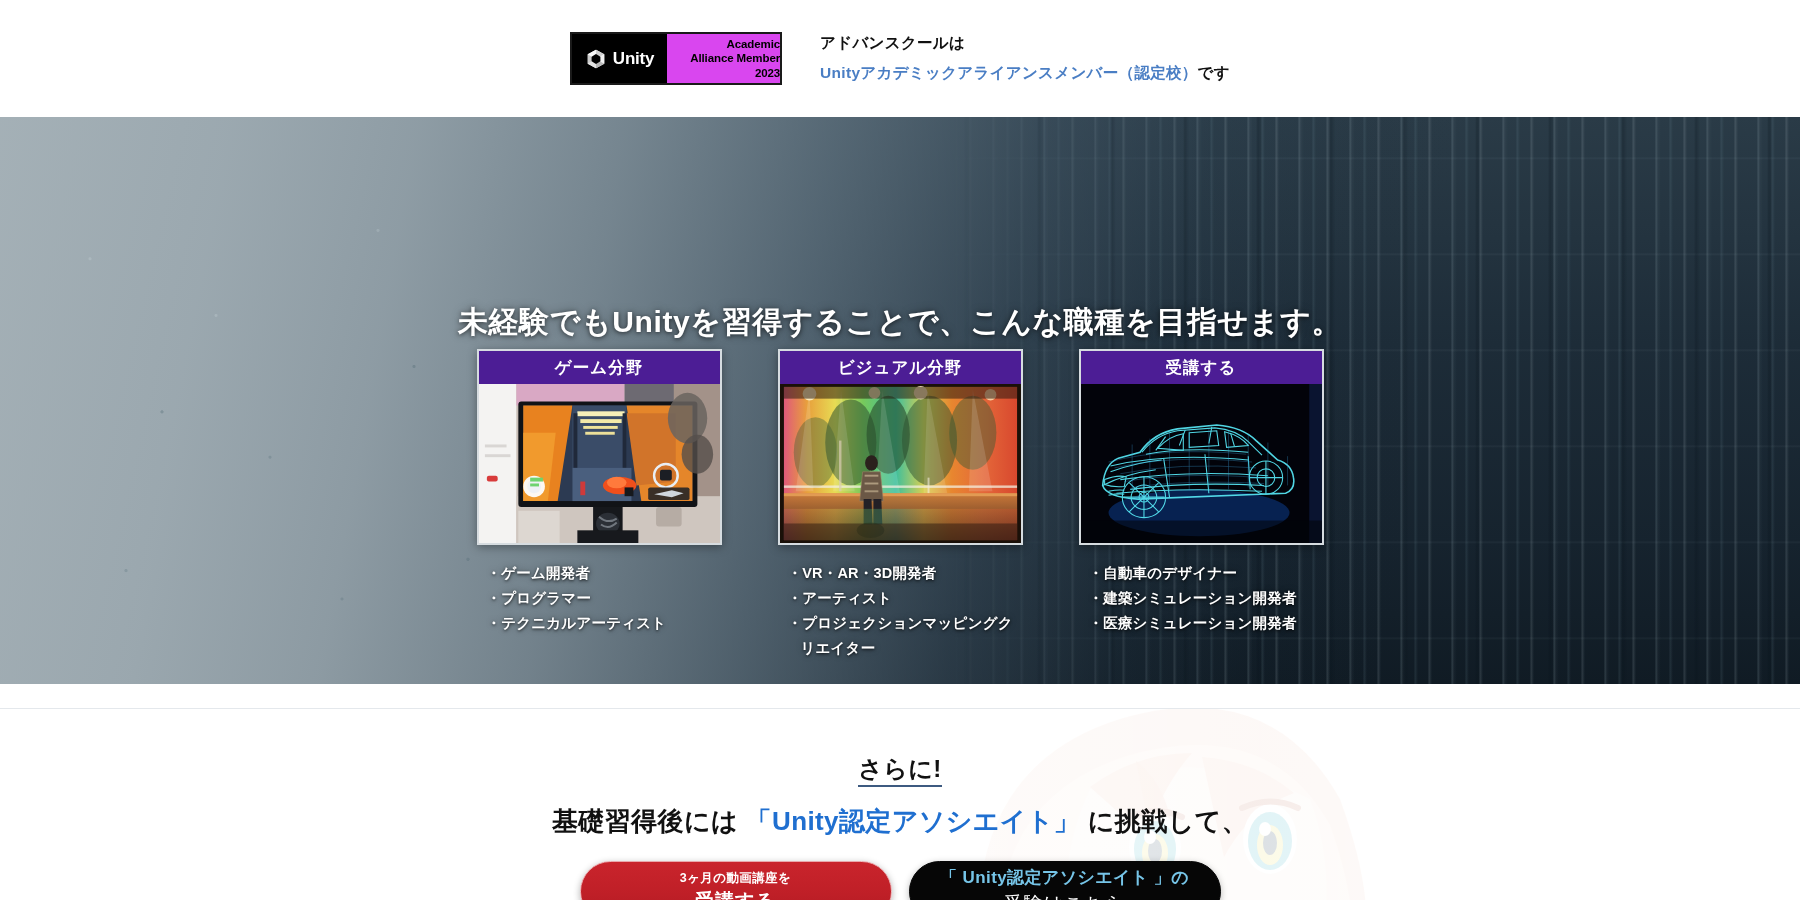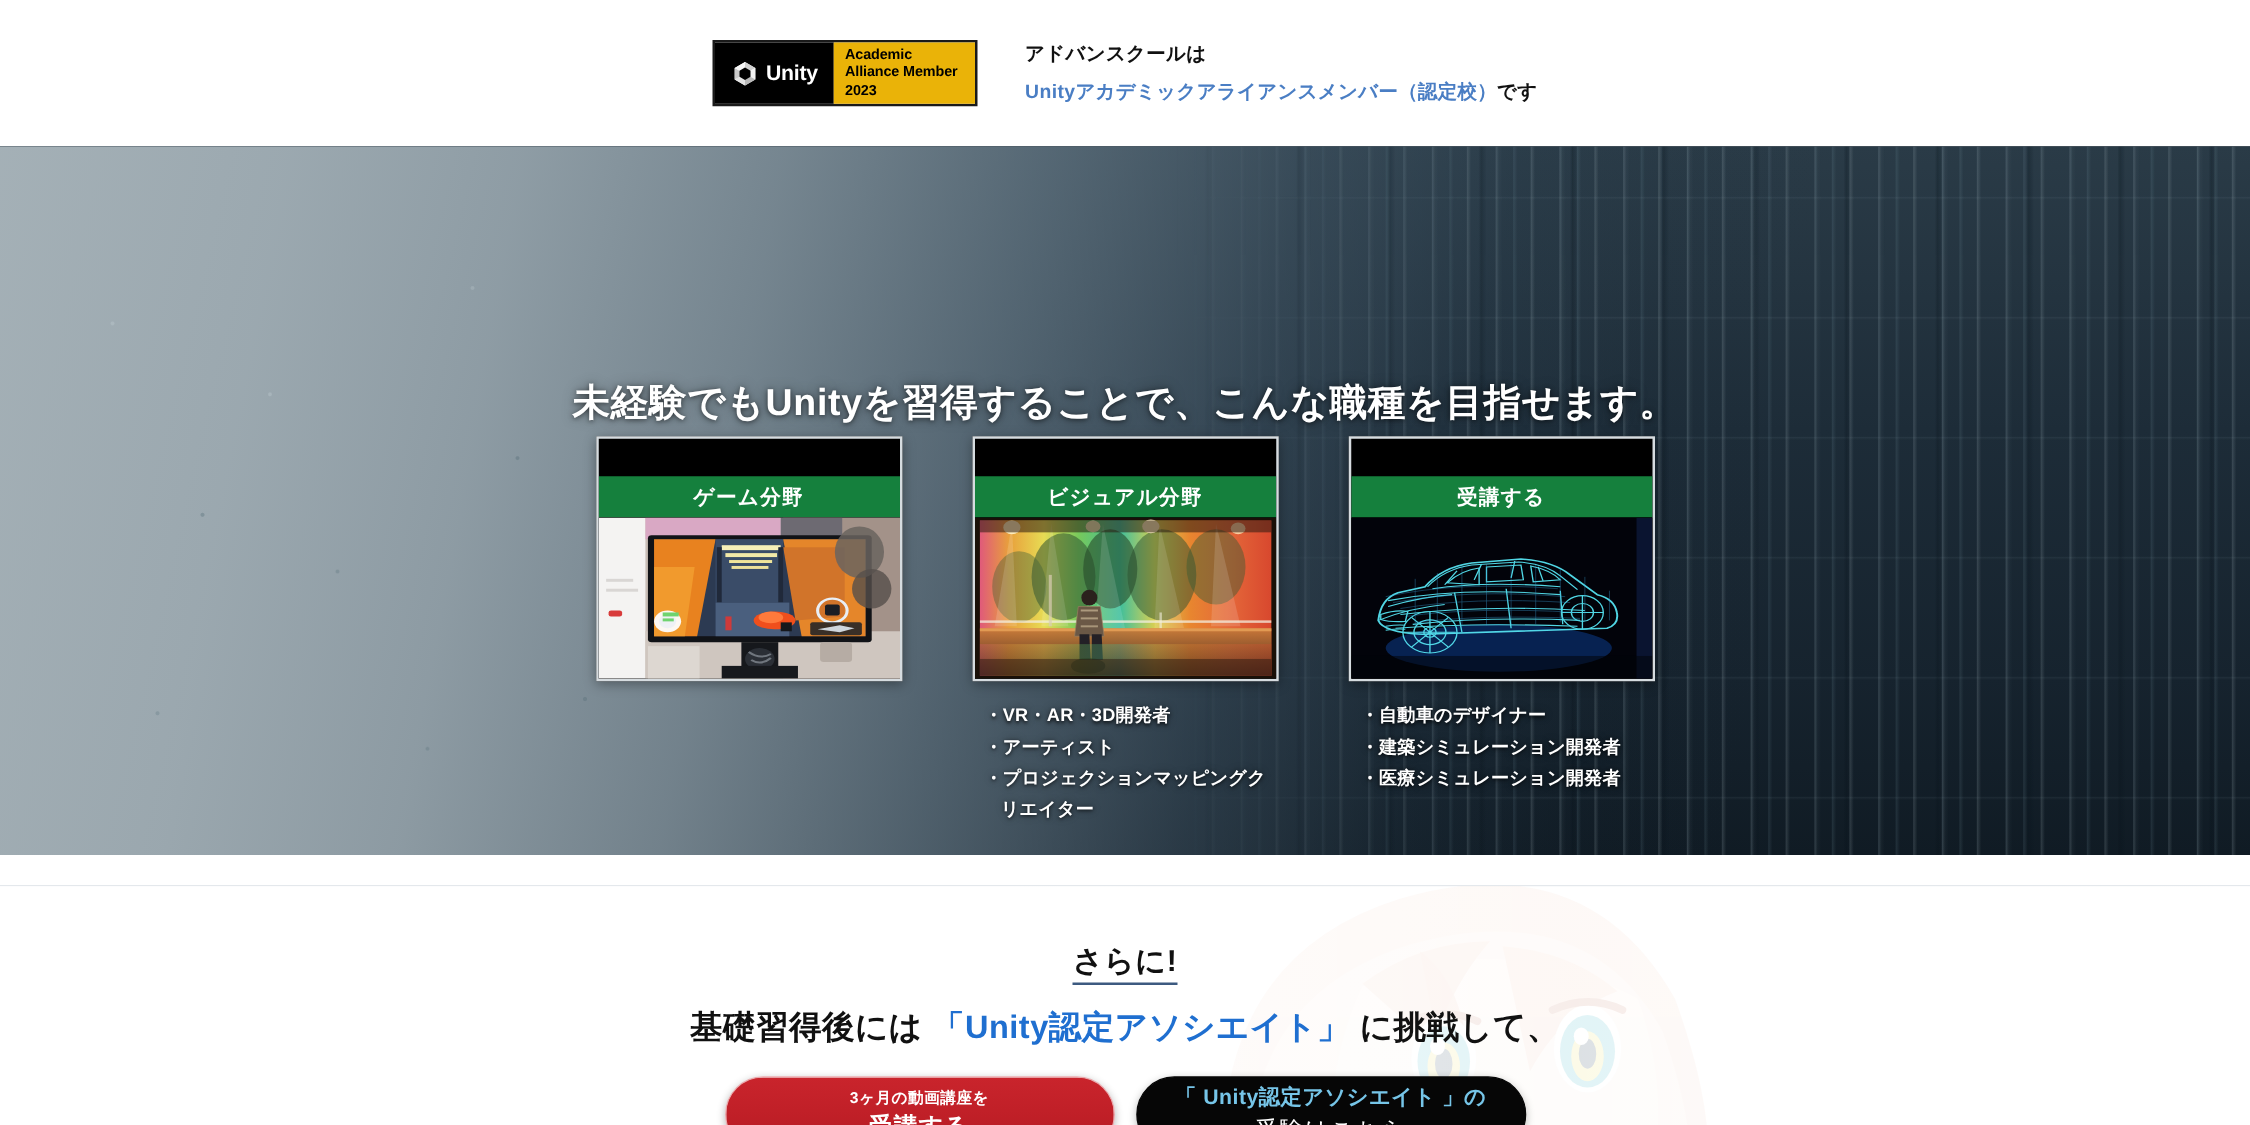--- a/index.html
+++ b/index.html
@@ -52,25 +52,26 @@
   .unity-cube { width: 22px; height: 22px; display:block; }
   .unity-wordmark {
     color: #fff;
     font-size: 17px;
     font-weight: bold;
     letter-spacing: -0.2px;
     font-family: "Liberation Sans", sans-serif;
   }
   .unity-badge-right {
     flex: 1;
-    background: #eab308;
+    background: #d946ef;
     display: flex;
     flex-direction: column;
     justify-content: center;
     padding-left: 9px;
+    text-align: right;
   }
   .unity-badge-right span {
     display: block;
     color: #000;
     font-size: 11.5px;
     font-weight: bold;
     line-height: 1.27;
     letter-spacing: -0.1px;
   }
 
@@ -201,30 +202,29 @@
     height: 196px;
     border: 2px solid #d6dce0;
     background: #000;
     overflow: hidden;
     display: flex;
     flex-direction: column;
     box-shadow: 0 2px 9px rgba(0,0,0,0.35);
   }
   .card-heading {
     height: 33px;
-    background: #15803d;
+    background: #4c1d95;
     color: #ffffff;
     font-size: 16.5px;
     font-weight: bold;
     display: flex;
     align-items: center;
     justify-content: center;
     letter-spacing: 1px;
     flex: none;
-    margin-top: 30px;
   }
   .card-image {
     flex: 1;
     position: relative;
     overflow: hidden;
     background: #000;
   }
   .card-image svg { display: block; width: 100%; height: 100%; }
 
   .card-list {
@@ -430,20 +430,25 @@
                 <path d="M124 144 q8 6 16 -2" stroke="#70767e" stroke-width="2" fill="none"></path>
                 <rect x="100" y="150" width="62" height="13" fill="#17191d"></rect>
 
                 <ellipse cx="212" cy="35" rx="20" ry="26" fill="#6a645f" opacity="0.85"></ellipse>
                 <ellipse cx="222" cy="72" rx="16" ry="20" fill="#554f4b" opacity="0.8"></ellipse>
                 <rect x="180" y="126" width="26" height="20" rx="3" fill="#b6aca4"></rect>
                 <rect x="40" y="130" width="42" height="33" fill="#ddd7d1"></rect>
               </svg>
             </div>
           </div>
+          <ul class="card-list">
+            <li>・ゲーム開発者</li>
+            <li>・プログラマー</li>
+            <li>・テクニカルアーティスト</li>
+          </ul>
         </div>
 
         <div class="card">
           <div class="card-frame">
             <div class="card-heading">ビジュアル分野</div>
             <div class="card-image">
               <svg viewBox="0 0 245 163" preserveAspectRatio="none" aria-hidden="true">
                 <defs>
                   <linearGradient id="rainbow" x1="0" y1="0" x2="1" y2="0">
                     <stop offset="0%" stop-color="#e05a7a"></stop>

